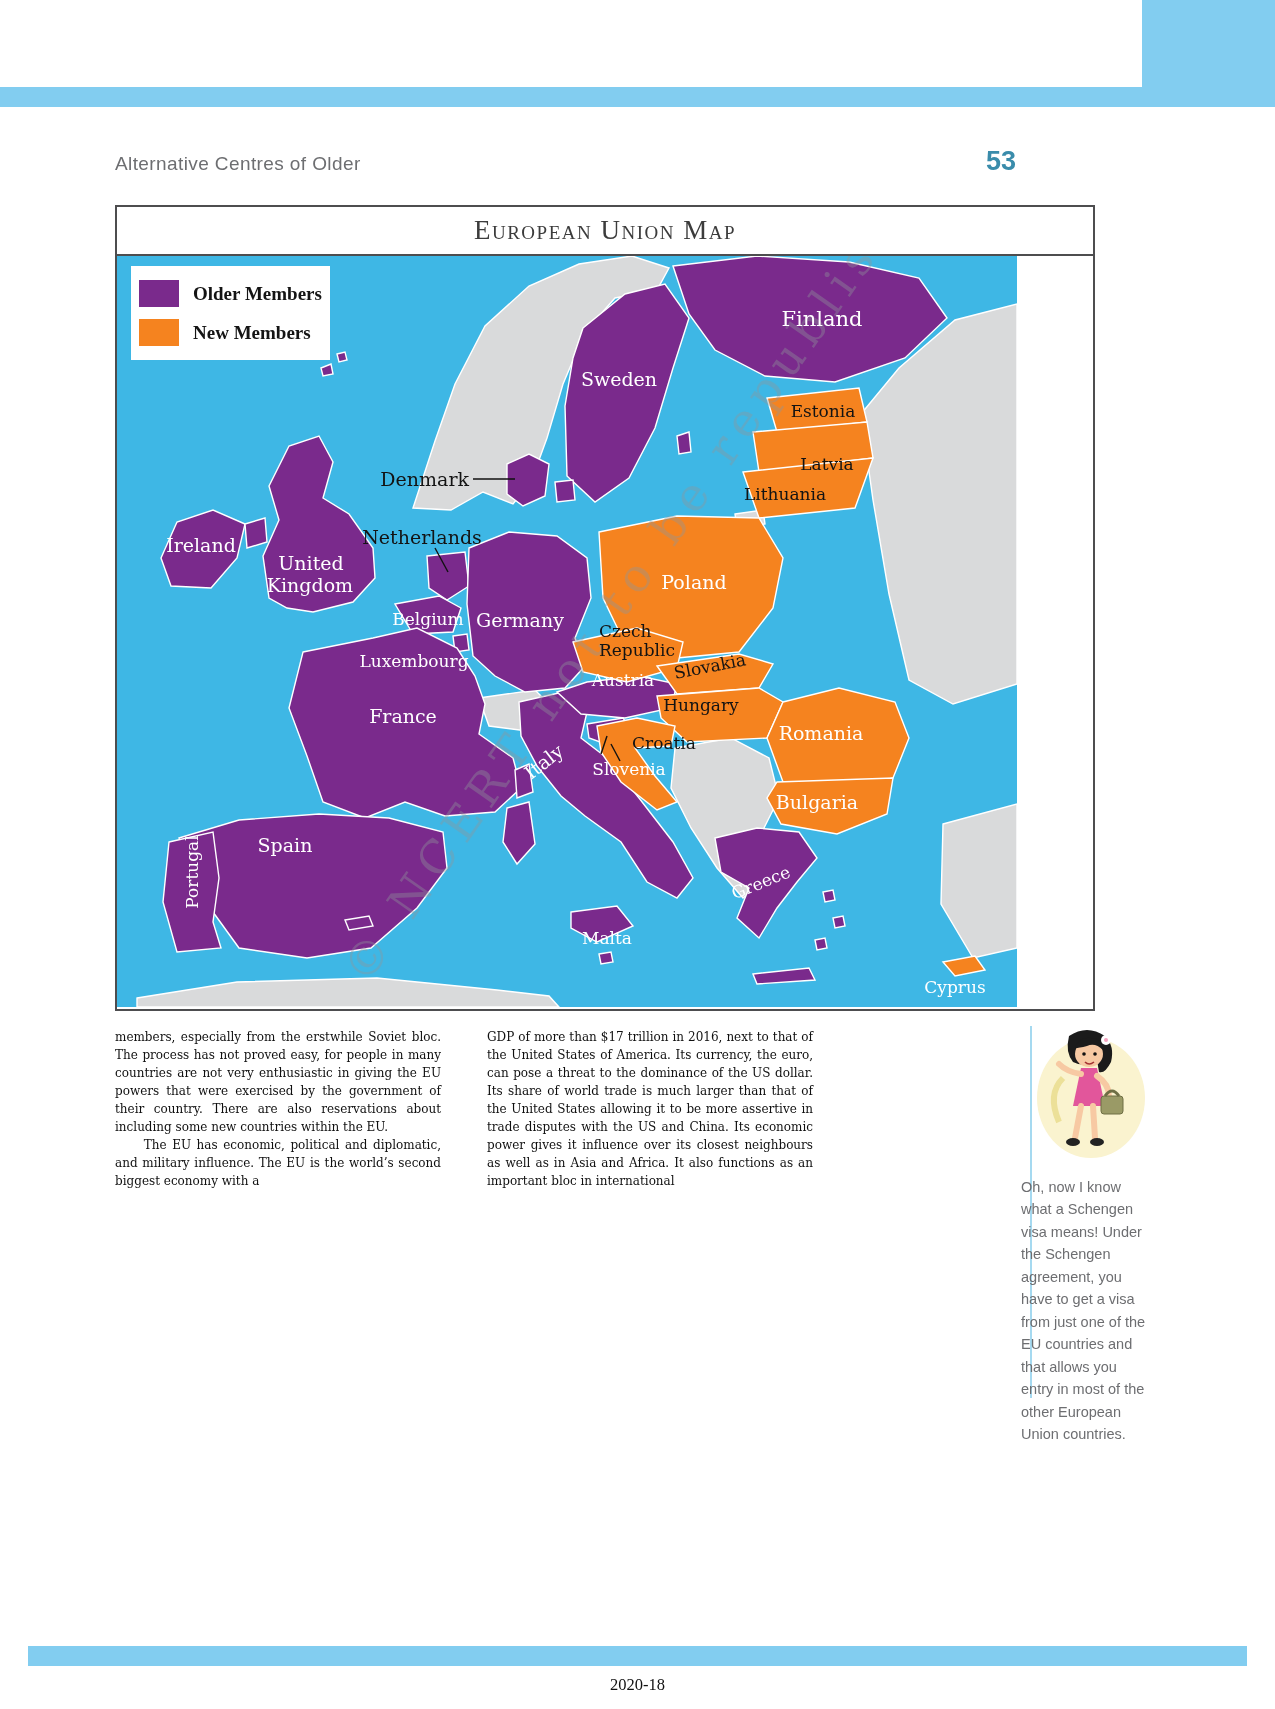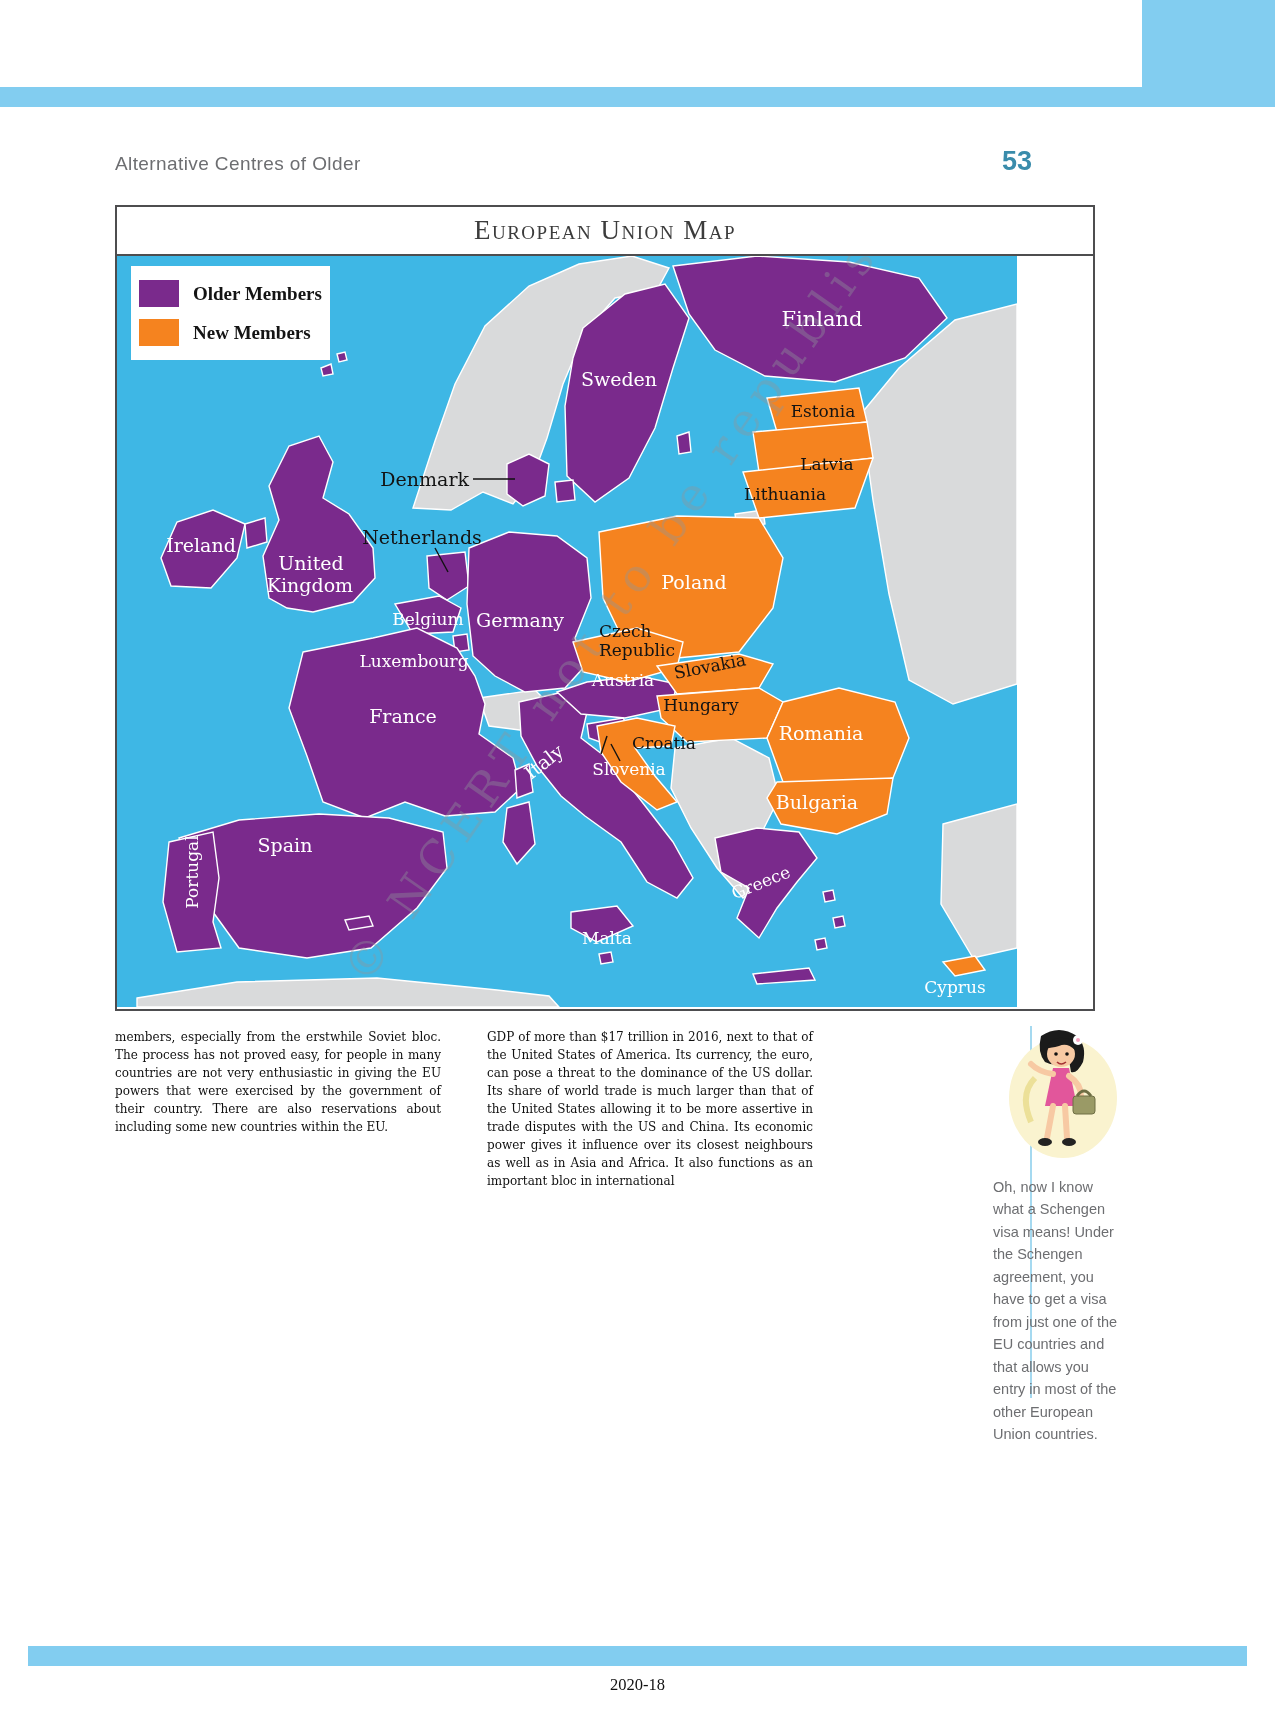--- a/index.html
+++ b/index.html
@@ -9,21 +9,21 @@
   html{background:#fff;}
   body{width:1275px;height:1709px;position:relative;background:#fff;
        font-family:"Liberation Serif",serif;overflow:hidden;}
 
   .top-bar{position:absolute;left:0;top:87px;width:100%;height:20px;background:var(--bar);}
   .corner-block{position:absolute;top:0;right:0;width:133px;height:87px;background:var(--bar);}
 
   .header-title{position:absolute;left:115px;top:153px;font-family:"Liberation Sans",sans-serif;
     font-size:19px;color:#6d6e71;letter-spacing:.4px;}
   .page-number{position:absolute;left:986px;top:146px;font-family:"Liberation Sans",sans-serif;
-    font-weight:bold;font-size:27px;color:#3a8cab;margin-left:16px;}
+    font-weight:bold;font-size:27px;color:#3a8cab;}
 
   .map-frame{position:absolute;left:115px;top:205px;width:980px;height:806px;
     border:2px solid #4d4d4f;background:#fff;text-align:center;}
   .map-title{height:49px;border-bottom:2px solid #4d4d4f;display:flex;align-items:center;
     justify-content:center;font-variant:small-caps;font-size:27px;letter-spacing:1.5px;color:#3c3c3c;}
   .map-canvas{position:relative;width:900px;height:751px;overflow:hidden;}
   .map-canvas svg{display:block;}
 
   .legend{position:absolute;left:14px;top:10px;background:#fff;padding:14px 8px;
     display:flex;flex-direction:column;gap:12px;}
@@ -45,21 +45,21 @@
   svg .leader{stroke:#111;stroke-width:1.4;}
   svg .wm{fill:#8f969b;opacity:.38;font-size:46px;letter-spacing:9px;}
 
   .col{position:absolute;width:326px;font-family:"DejaVu Serif",serif;font-size:12px;
     line-height:1.5;text-align:justify;color:#101010;}
   #col1{left:115px;top:1028px;}
   #col2{left:487px;top:1028px;}
   .col p.indent{text-indent:2.4em;}
 
   .side-rule{position:absolute;left:1030px;top:1026px;width:2px;height:372px;background:#a5d9f0;}
-  .sidebar{position:absolute;left:993px;top:1022px;width:132px;}
+  .sidebar{position:absolute;left:1021px;top:1022px;width:132px;}
   .cartoon{width:118px;height:142px;margin-left:8px;}
   .sidenote{margin-top:8px;font-family:"Liberation Sans",sans-serif;font-size:14.5px;
     line-height:1.55;color:#6d6e71;}
 
   .bottom-bar{position:absolute;left:28px;top:1646px;width:1219px;height:20px;background:var(--bar);}
   .footer-text{position:absolute;left:0;top:1675px;width:100%;text-align:center;
     font-size:16.5px;color:#111;}
 </style>
 </head>
 <body>
@@ -174,20 +174,21 @@
       <div class="legend-row">
         <div class="swatch new"></div>
         <div class="legend-label">New Members</div>
       </div>
     </div>
   </div>
 </div>
 
 <div class="col" id="col1">
   <p>members, especially from the erstwhile Soviet bloc. The process has not proved easy, for people in many countries are not very enthusiastic in giving the EU powers that were exercised by the government of their country. There are also reservations about including some new countries within the EU.</p>
+  <p class="indent">The EU has economic, political and diplomatic, and military influence. The EU is the world’s second biggest economy with a</p>
 </div>
 
 <div class="col" id="col2">
   <p>GDP of more than $17 trillion in 2016, next to that of the United States of America. Its currency, the euro, can pose a threat to the dominance of the US dollar. Its share of world trade is much larger than that of the United States allowing it to be more assertive in trade disputes with the US and China. Its economic power gives it influence over its closest neighbours as well as in Asia and Africa. It also functions as an important bloc in international</p>
 </div>
 
 <div class="side-rule"></div>
 
 <div class="sidebar">
   <svg class="cartoon" viewBox="0 0 118 142">

